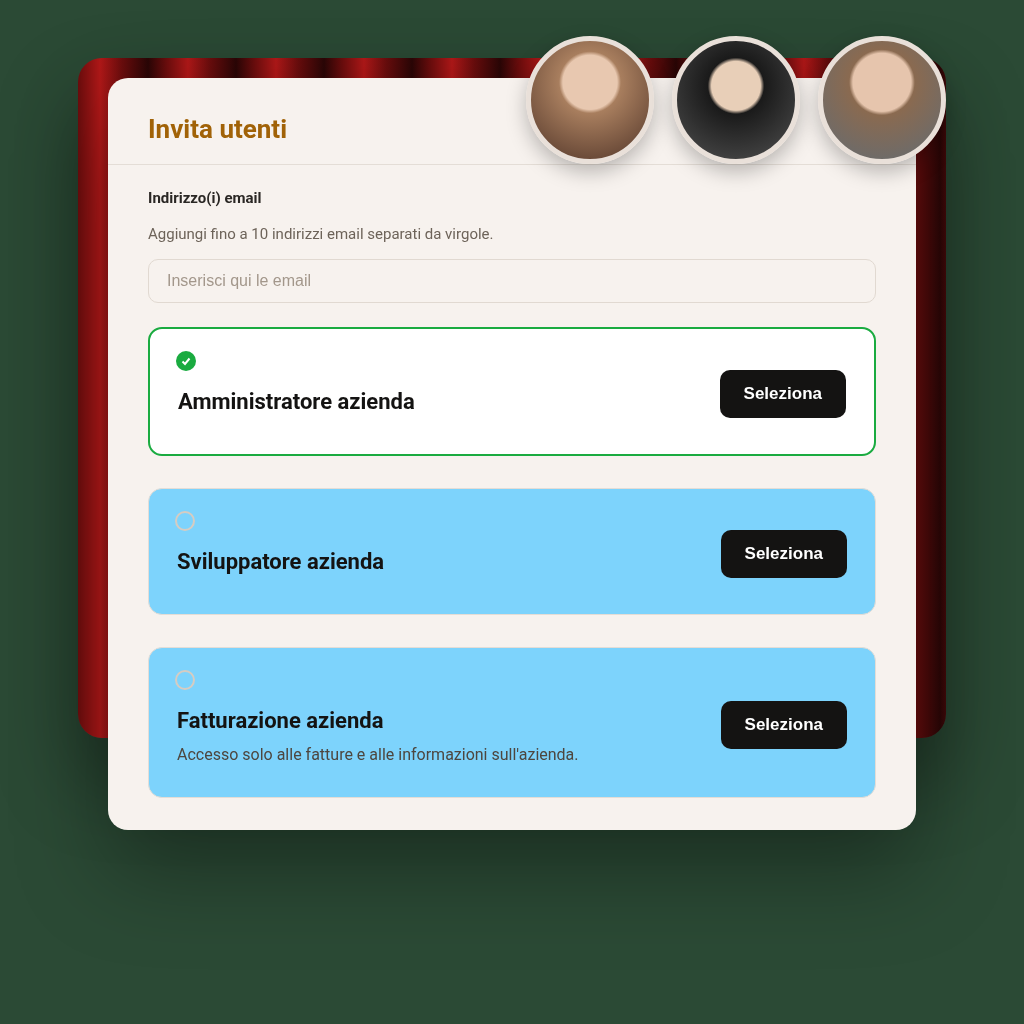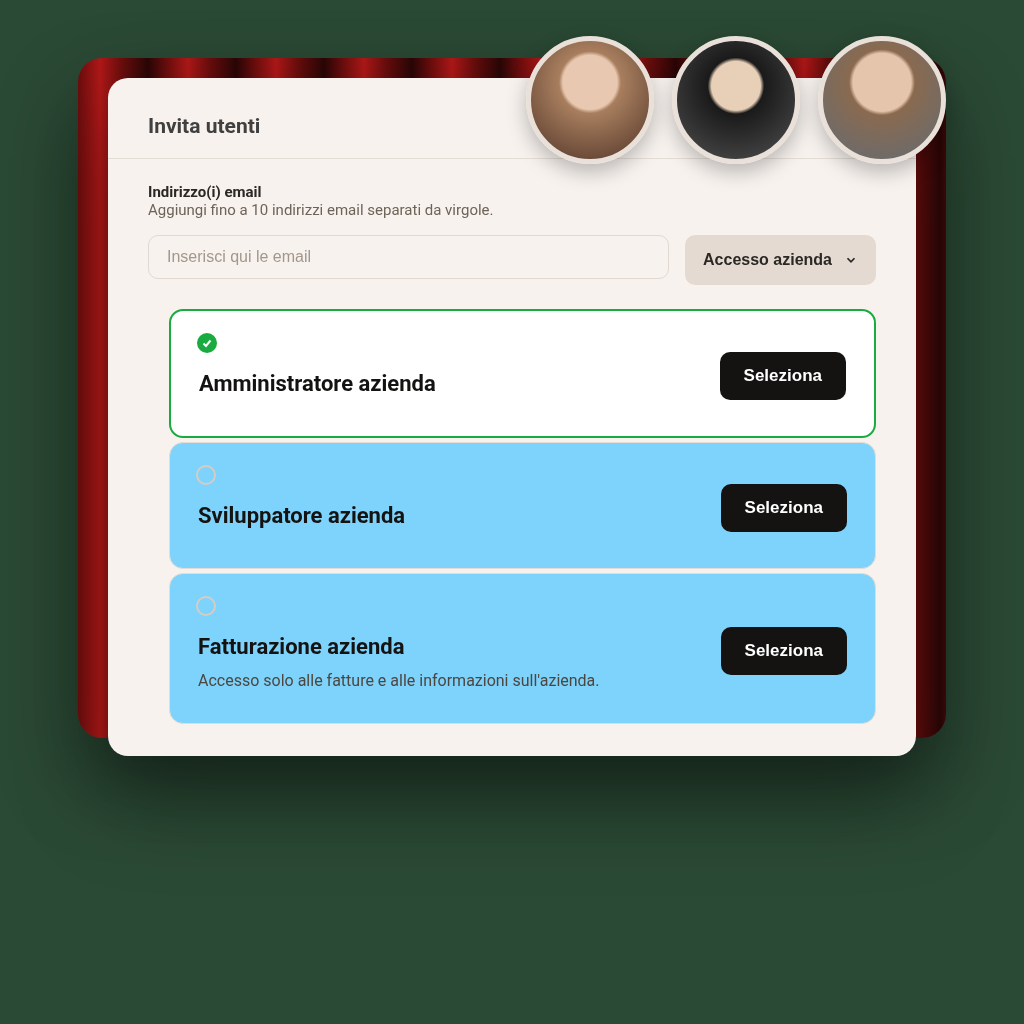--- a/index.html
+++ b/index.html
@@ -29,23 +29,23 @@
     background: #f7f2ee;
     border-radius: 20px;
     box-shadow: 0 40px 90px rgba(0,0,0,0.35);
     padding-bottom: 32px;
   }
   .modal-header {
     padding: 36px 40px 20px 40px;
     border-bottom: 1px solid #e4ddd6;
   }
   .modal-title {
-    font-size: 21px;
+    font-size: 26px;
     font-weight: 700;
-    color: #404040;
+    color: #a16207;
   }
   .avatars {
     position: absolute;
     top: 36px; right: 78px;
     display: flex;
     gap: 18px;
   }
   .avatar {
     width: 128px; height: 128px;
     border-radius: 50%;
@@ -62,21 +62,21 @@
     padding: 24px 40px 0 40px;
   }
   .label-strong {
     font-size: 15px;
     font-weight: 700;
     color: #2a2724;
   }
   .label-sub {
     font-size: 15px;
     color: #6d6359;
-    margin-top: 0;
+    margin-top: 18px;
   }
   .input-row {
     display: flex;
     gap: 16px;
     margin-top: 16px;
   }
   .email-input {
     flex: 1;
     height: 44px;
     border: 1px solid #e1d9d1;
@@ -96,24 +96,24 @@
     font-size: 16px;
     font-weight: 600;
     color: #2a2724;
     display: flex;
     align-items: center;
     gap: 12px;
     cursor: pointer;
   }
   .chev { width: 14px; height: 14px; }
   .roles {
-    padding: 24px 40px 0 61px;
+    padding: 24px 40px 0 40px;
     display: flex;
     flex-direction: column;
-    gap: 4px;
+    gap: 32px;
   }
   .role-card {
     border: 1px solid #e4ddd6;
     border-radius: 14px;
     background: #7dd3fc;
     padding: 26px 28px 30px 28px;
     position: relative;
     display: flex;
     justify-content: space-between;
     align-items: center;
@@ -169,26 +169,20 @@
 <div class="modal">
   <div class="modal-header">
     <h1 class="modal-title">Invita utenti</h1>
   </div>
 
   <div class="section">
     <div class="label-strong">Indirizzo(i) email</div>
     <div class="label-sub">Aggiungi fino a 10 indirizzi email separati da virgole.</div>
     <div class="input-row">
       <input class="email-input" placeholder="Inserisci qui le email" style="">
-      <button class="access-select">
-        <span>Accesso azienda</span>
-        <svg class="chev" viewBox="0 0 24 24" fill="none" stroke="#2a2724" stroke-width="3">
-            <polyline points="6 9 12 15 18 9"></polyline>
-          </svg>
-      </button>
     </div>
   </div>
 
   <div class="roles">
 
     <div class="role-card selected">
       <div class="radio checked">
         <svg viewBox="0 0 24 24" fill="none" stroke="#fff" stroke-width="4">
             <polyline points="5 13 10 18 19 7"></polyline>
           </svg>

